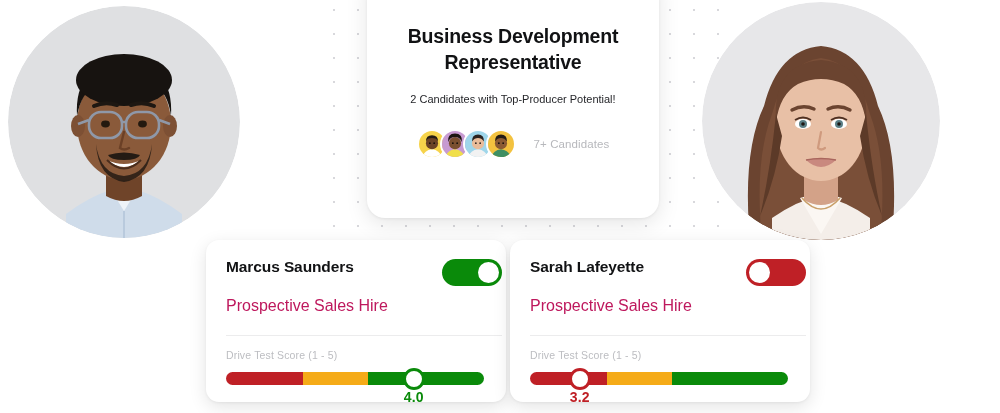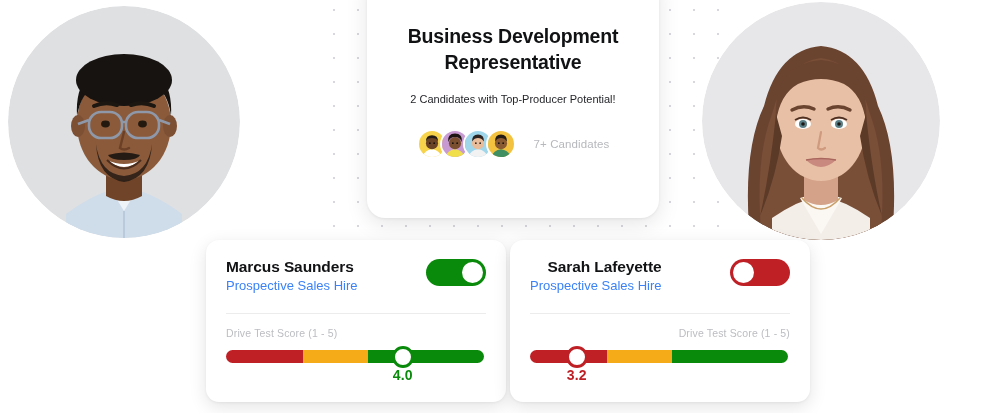--- a/index.html
+++ b/index.html
@@ -107,42 +107,42 @@
   
   .cand-card {
     position: absolute;
     top: 240px;
     width: 300px;
     height: 162px;
     background: #ffffff;
     border-radius: 13px;
     box-shadow: 0 5px 18px rgba(0,0,0,0.11), 0 1px 3px rgba(0,0,0,0.05);
     z-index: 6;
-    padding: 18px 20px 0 20px;
+    padding: 18px 4px 0 20px;
   }
   .cand-card-left  { left: 206px; }
-  .cand-card-right { left: 510px; text-align: right; }
+  .cand-card-right { left: 510px; }
 
   .cand-head {
     display: flex;
     align-items: flex-start;
     justify-content: space-between;
   }
 
   .cand-name {
     font-size: 15.5px;
     font-weight: bold;
     color: #111214;
     letter-spacing: -0.1px;
   }
 
   .cand-role {
-    margin-top: 2px;
-    font-size: 13px;
-    color: #3b82f6;
+    margin-top: 21px;
+    font-size: 16px;
+    color: #be185d;
   }
 
   
   .toggle {
     width: 60px;
     height: 27px;
     border-radius: 14px;
     position: relative;
     flex: 0 0 auto;
     margin-top: 1px;

